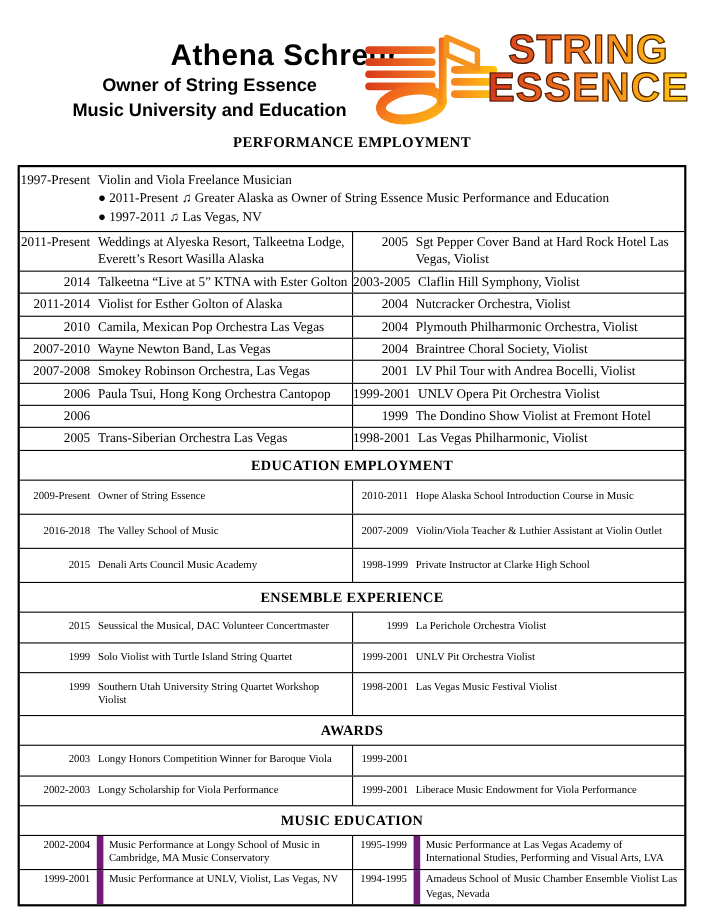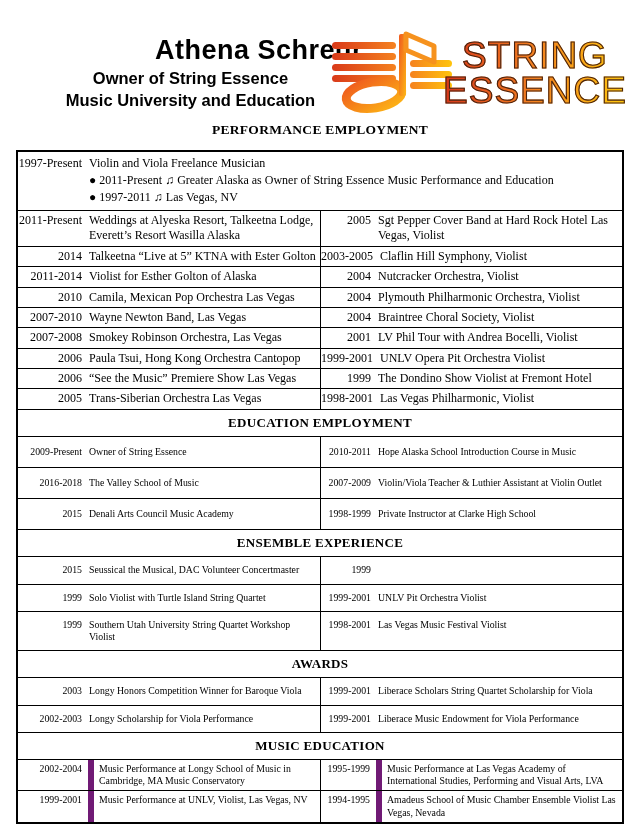--- a/index.html
+++ b/index.html
@@ -14,22 +14,22 @@
   .name-block {
     position:absolute; left:18px; top:36px; width:345px; text-align:center;
     font-family:"Liberation Sans","DejaVu Sans",sans-serif; font-weight:bold;
   }
   .person-name { font-size:27px; line-height:1.1; letter-spacing:0.5px;text-align:right; }
   .person-sub  { font-size:16.5px; line-height:1.2; margin-top:3px; }
 
   .logo { position:absolute; left:330px; top:27px; width:300px; height:88px; }
   .logo svg { position:absolute; left:0; top:2px; }
   .logo-words {
-    position:absolute; right:2px; top:11px; width:186px; text-align:center;
-    font-family:"Liberation Sans","DejaVu Sans",sans-serif; font-weight:normal;
+    position:absolute; right:2px; top:0; width:186px; text-align:center;
+    font-family:"Liberation Sans","DejaVu Sans",sans-serif; font-weight:bold;
   }
   .logo-word {
     display:block; font-size:37px; line-height:0.95; letter-spacing:1px;
     background:linear-gradient(100deg,#d93a1a 5%,#f58220 50%,#ffc40d 95%);
     -webkit-background-clip:text; background-clip:text; color:transparent;
     -webkit-text-stroke:1.1px #4a2410;
   }
 
   
   .doc-title {
@@ -201,21 +201,20 @@
           <span class="desc">Paula Tsui, Hong Kong Orchestra Cantopop</span>
         </div>
       <div class="half right">
           <span class="year">1999-2001</span>
           <span class="desc">UNLV Opera Pit Orchestra Violist</span>
         </div>
     </div>
     <div class="trow s-perf">
       <div class="half left">
           <span class="year">2006</span>
-          <span class="desc">“See the Music” Premiere Show Las Vegas</span>
         </div>
       <div class="half right">
           <span class="year">1999</span>
           <span class="desc">The Dondino Show Violist at Fremont Hotel</span>
         </div>
     </div>
     <div class="trow s-perf">
       <div class="half left">
           <span class="year">2005</span>
           <span class="desc">Trans-Siberian Orchestra Las Vegas</span>
@@ -261,20 +260,21 @@
 
     <div class="sec-head">ENSEMBLE EXPERIENCE</div>
 
     <div class="trow s-small s-ens">
       <div class="half left">
           <span class="year">2015</span>
           <span class="desc">Seussical the Musical, DAC Volunteer Concertmaster</span>
         </div>
       <div class="half right">
           <span class="year">1999</span>
+          <span class="desc">La Perichole Orchestra Violist</span>
         </div>
     </div>
     <div class="trow s-small s-ens">
       <div class="half left">
           <span class="year">1999</span>
           <span class="desc">Solo Violist with Turtle Island String Quartet</span>
         </div>
       <div class="half right">
           <span class="year">1999-2001</span>
           <span class="desc">UNLV Pit Orchestra Violist</span>
@@ -293,21 +293,20 @@
 
     <div class="sec-head">AWARDS</div>
 
     <div class="trow s-small s-awd">
       <div class="half left">
           <span class="year">2003</span>
           <span class="desc">Longy Honors Competition Winner for Baroque Viola</span>
         </div>
       <div class="half right">
           <span class="year">1999-2001</span>
-          <span class="desc">Liberace Scholars String Quartet Scholarship for Viola</span>
         </div>
     </div>
     <div class="trow s-small s-awd">
       <div class="half left">
           <span class="year">2002-2003</span>
           <span class="desc">Longy Scholarship for Viola Performance</span>
         </div>
       <div class="half right">
           <span class="year">1999-2001</span>
           <span class="desc">Liberace Music Endowment for Viola Performance</span>

